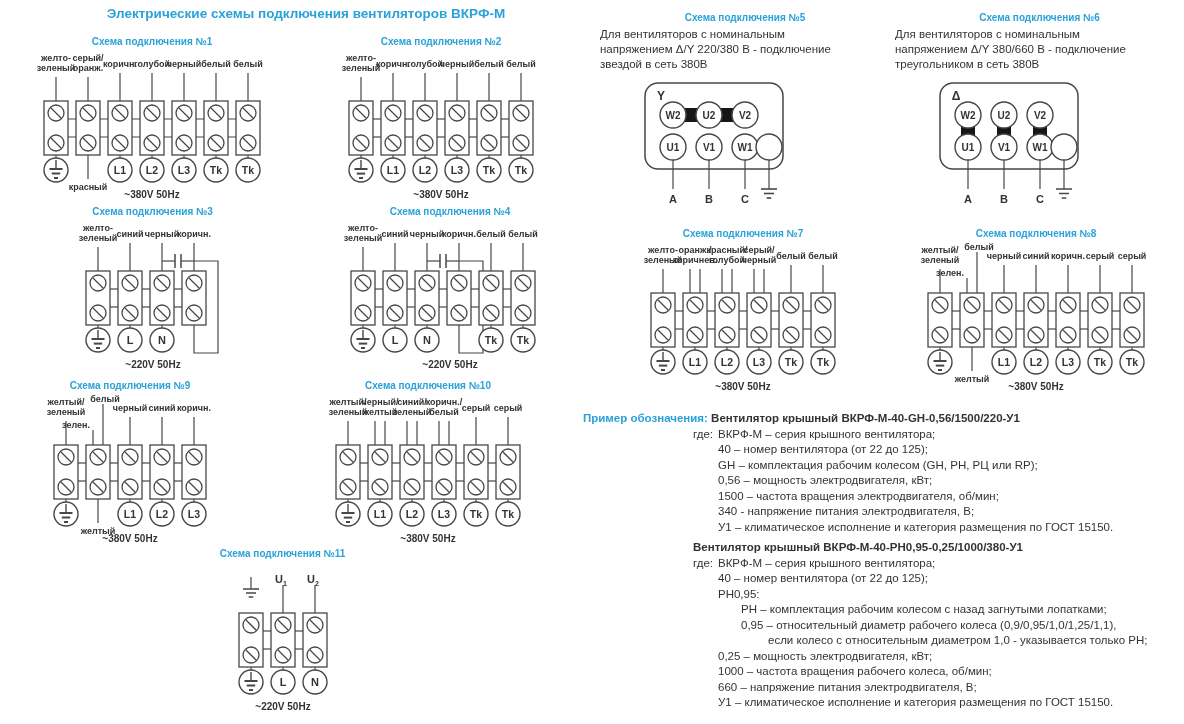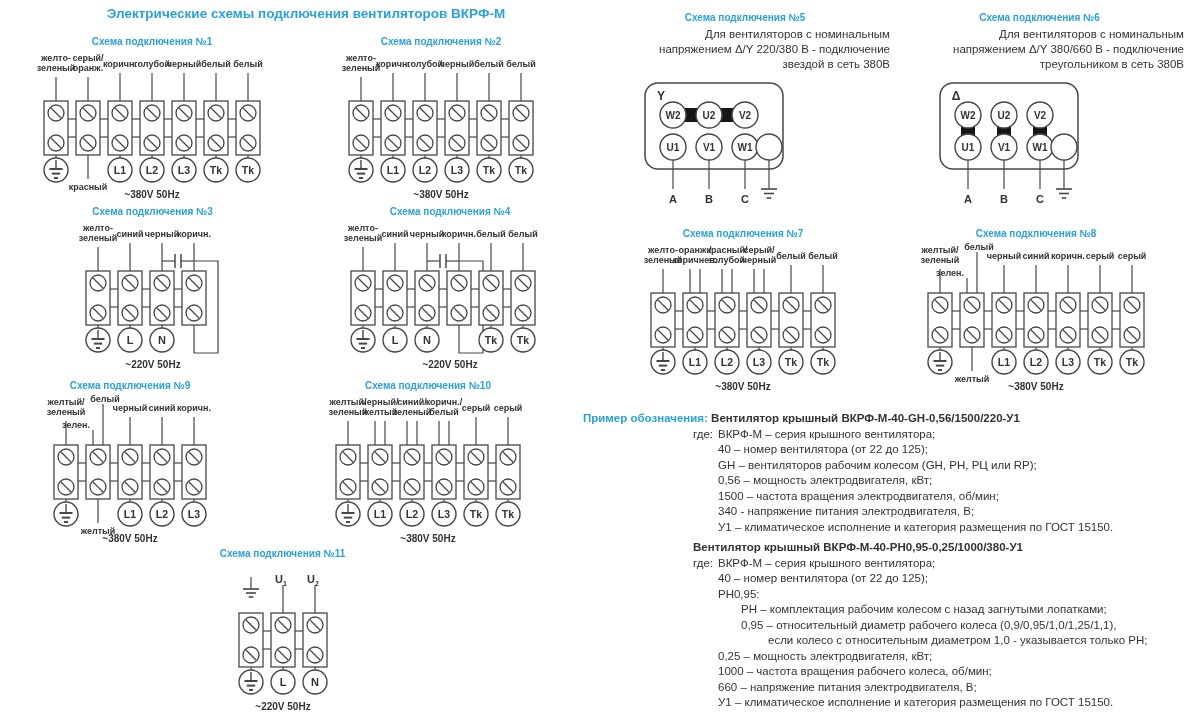--- a/index.html
+++ b/index.html
@@ -1,24 +1,24 @@
 <!DOCTYPE html>
 <html style="--accent: #2aa2d8;"><head>
 <meta charset="utf-8">
 <style>
   :root{ --accent:#2aa2d8; --ink:#333; --line:#474747; }
   html,body{margin:0;padding:0;background:#fff;}
   .page{position:relative;width:1184px;height:724px;background:#fff;overflow:hidden;
-        font-family:"Liberation Sans",sans-serif;color:var(--ink);}
+        font-family:"Liberation Sans",sans-serif;color:var(--ink);border-radius:30px;}
   .main-title{position:absolute;left:0;top:6px;width:612px;text-align:center;
         font-size:13.5px;font-weight:bold;color:var(--accent);margin:0;}
   .scheme{position:absolute;}
   .scheme-title{font-size:10px;font-weight:bold;color:var(--accent);
         text-align:center;margin:0 0 4px 0;}
-  .scheme-desc{font-size:11.5px;line-height:15px;text-align:right;color:var(--ink);
+  .scheme-desc{font-size:11.5px;line-height:15px;text-align:left;color:var(--ink);
         margin:2px 0 5px 0;font-weight:500;}
   svg{display:block;margin:0 auto;overflow:visible;}
   svg text{font-family:"Liberation Sans",sans-serif;fill:#333;}
   .example{position:absolute;left:583px;top:411px;width:600px;
         font-size:11.5px;line-height:15.5px;color:var(--ink);}
   .ex-label{color:var(--accent);font-weight:bold;}
   .ex-title{font-weight:bold;}
   .ex-title-row.pl{padding-left:110px;}
   .ex-row{position:relative;padding-left:135px;}
   .ex-row .gde{position:absolute;left:110px;}
@@ -797,21 +797,21 @@
           <text x="96" y="123" font-size="11" font-weight="bold" text-anchor="middle">N</text>
           <text x="64" y="147" font-size="10" font-weight="bold" text-anchor="middle">~220V 50Hz</text>
         </svg>
       </div>
     </div>
   <div id="example-block" class="example">
       <div class="ex-block">
         <div class="ex-title-row"><span class="ex-label">Пример обозначения: </span><span class="ex-title">Вентилятор крышный ВКРФ-М-40-GH-0,56/1500/220-У1</span></div>
         <div class="ex-row"><span class="gde">где:</span><span>ВКРФ-М – серия крышного вентилятора;</span></div>
         <div class="ex-row"><span>40 – номер вентилятора (от 22 до 125);</span></div>
-        <div class="ex-row"><span>GH – вентиляторов рабочим колесом (GH, PH, РЦ или RP);</span></div>
+        <div class="ex-row"><span>GH – комплектация рабочим колесом (GH, PH, РЦ или RP);</span></div>
         <div class="ex-row"><span>0,56 – мощность электродвигателя, кВт;</span></div>
         <div class="ex-row"><span>1500 – частота вращения электродвигателя, об/мин;</span></div>
         <div class="ex-row"><span>340 - напряжение питания электродвигателя, В;</span></div>
         <div class="ex-row"><span>У1 – климатическое исполнение и категория размещения по ГОСТ 15150.</span></div>
       </div>
       <div class="ex-block">
         <div class="ex-title-row pl"><span class="ex-title">Вентилятор крышный ВКРФ-М-40-РН0,95-0,25/1000/380-У1</span></div>
         <div class="ex-row"><span class="gde">где:</span><span>ВКРФ-М – серия крышного вентилятора;</span></div>
         <div class="ex-row"><span>40 – номер вентилятора (от 22 до 125);</span></div>
         <div class="ex-row"><span>РН0,95:</span></div>

